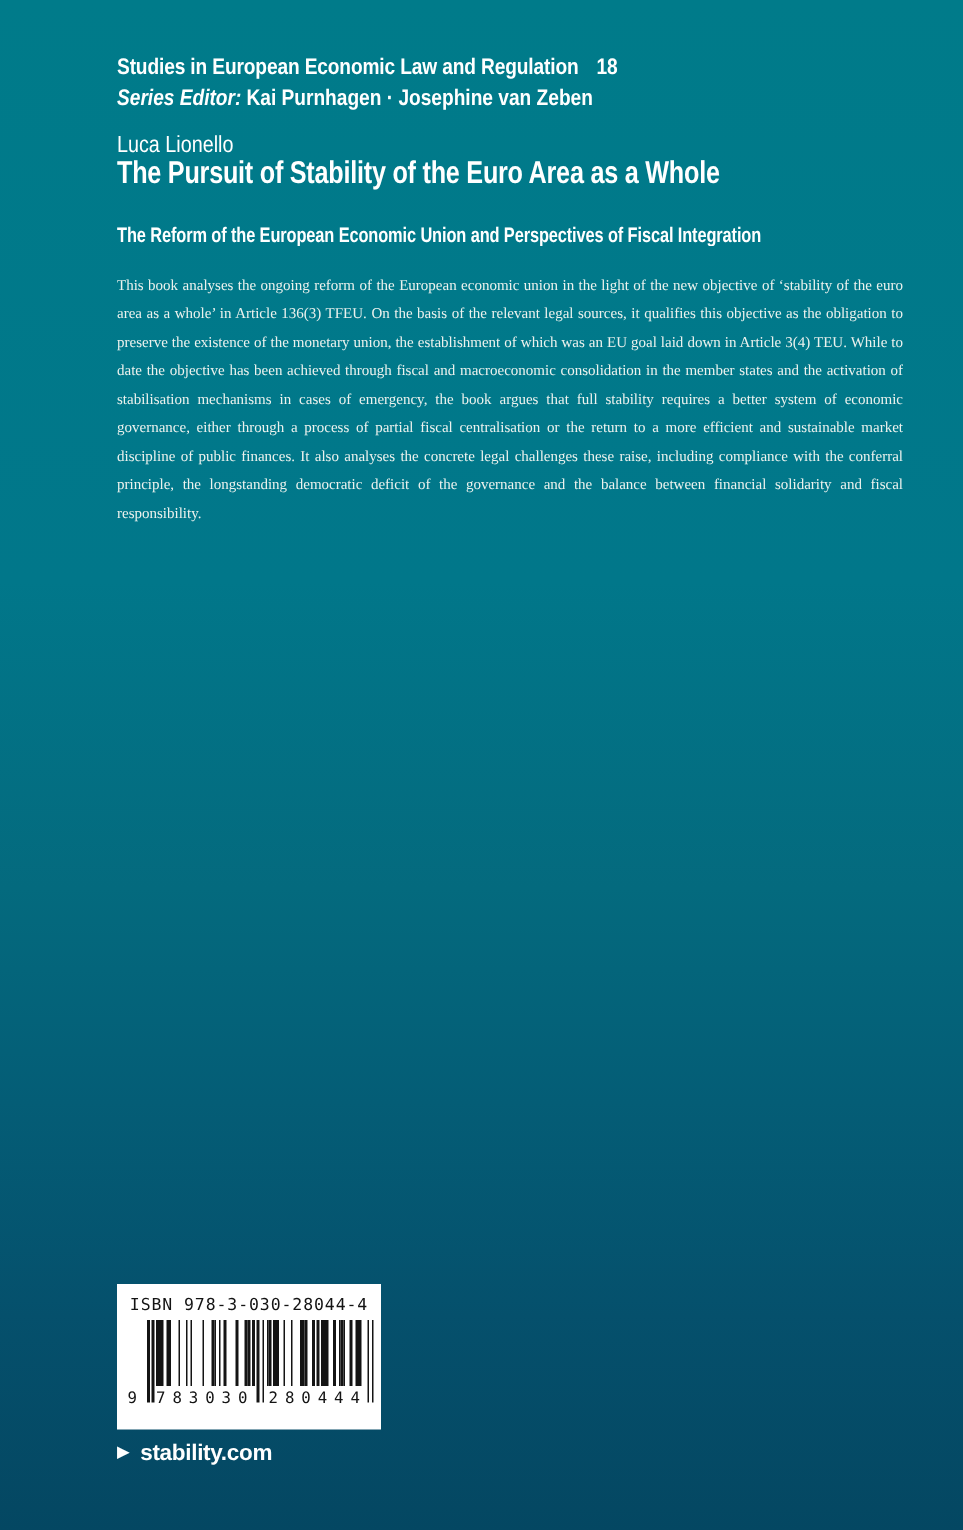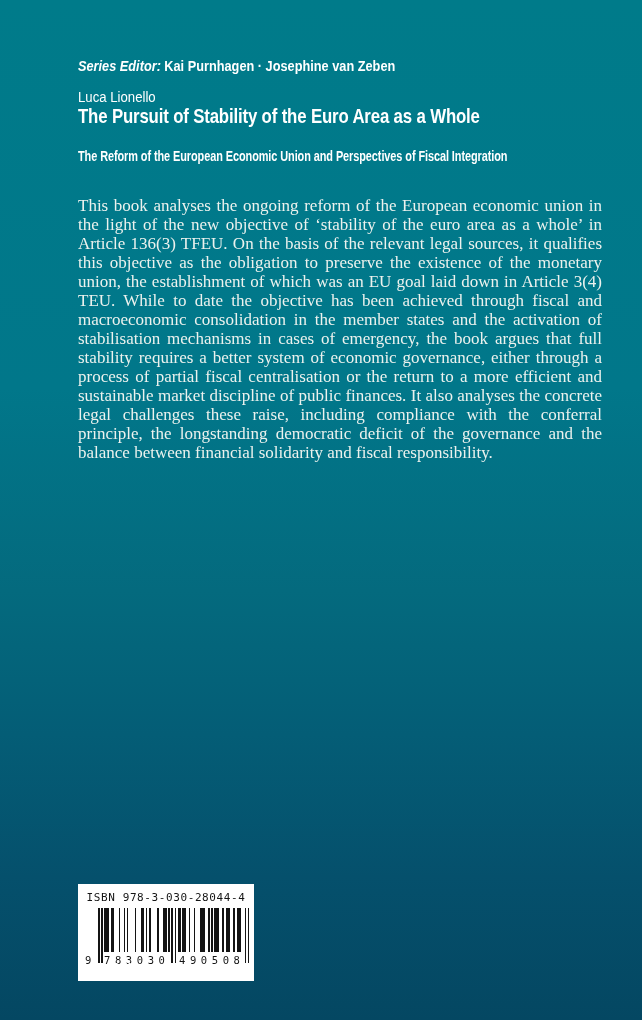--- a/index.html
+++ b/index.html
@@ -21,30 +21,30 @@
   .editor-line { top:57px; font-size:15px; font-weight:700; }
   .editor-line .inner { transform:scaleX(0.85); }
   .editor-line em { font-style:italic; margin-right:4px; }
   .author { top:88px; font-size:15.5px; }
   .author .inner { transform:scaleX(0.85); }
   .title { top:104px; font-size:21px; font-weight:bold; margin:0; }
   .title .inner { transform:scaleX(0.80); letter-spacing:-0.2px; }
   .subtitle { top:148px; font-size:14px; font-weight:bold; margin:0; }
   .subtitle .inner { transform:scaleX(0.78); letter-spacing:-0.1px; }
   .blurb {
-    top:196px; width:524px;
+    top:181px; width:524px;
     font-family:"Liberation Serif", serif;
-    font-size:17px; line-height:19px;
+    font-size:10px; line-height:19px;
     text-align:justify;
     color:#ecf2ee;
     margin:0;
   }
   
   .barcode-box {
-    top:884px;
+    top:856px;
     width:176px; height:97px;
     background:#ffffff;
     box-sizing:border-box;
     padding:7px 6px 8px 6px;
   }
   .isbn-label {
     font-family:"DejaVu Sans Mono","Liberation Mono",monospace;
     font-size:11px; letter-spacing:0.6px;
     color:#141414; text-align:center;
     margin-bottom:4px;
@@ -66,20 +66,25 @@
   
   .springer { top:960px; display:flex; align-items:center; gap:7px; }
   .springer .arrow { font-size:11px; line-height:1; }
   .springer .url { font-size:15px; font-weight:bold; letter-spacing:-0.2px; }
 </style>
 </head>
 <body>
 
 <div class="cover">
 
+  <div class="abs series-line nowrap">
+    <span class="cx inner nowrap">
+      <span>Studies in European Economic Law and Regulation</span><span class="series-volume">18</span>
+    </span>
+  </div>
 
   <div class="abs editor-line nowrap">
     <span class="cx inner nowrap">
       <em>Series Editor:</em><span>Kai Purnhagen · Josephine van Zeben</span>
     </span>
   </div>
 
   <div class="abs author nowrap">
     <span class="cx inner nowrap">Luca Lionello</span>
   </div>
@@ -189,21 +194,21 @@
           <span class="module bar"></span>
           <span class="module bar"></span>
           <span class="module"></span>
           <span class="module"></span>
           <span class="module bar guard"></span>
           <span class="module guard"></span>
           <span class="module bar guard"></span>
         </div>
       <span class="bc-digit bc-9">9</span>
       <span class="bc-digit bc-g1">783030</span>
-      <span class="bc-digit bc-g2">490508</span>
+      <span class="bc-digit bc-g2">280444</span>
     </div>
   </div>
 
   <div class="abs springer">
     <span class="arrow">▶</span>
     <span class="url">stability.com</span>
   </div>
 
 </div>
 

